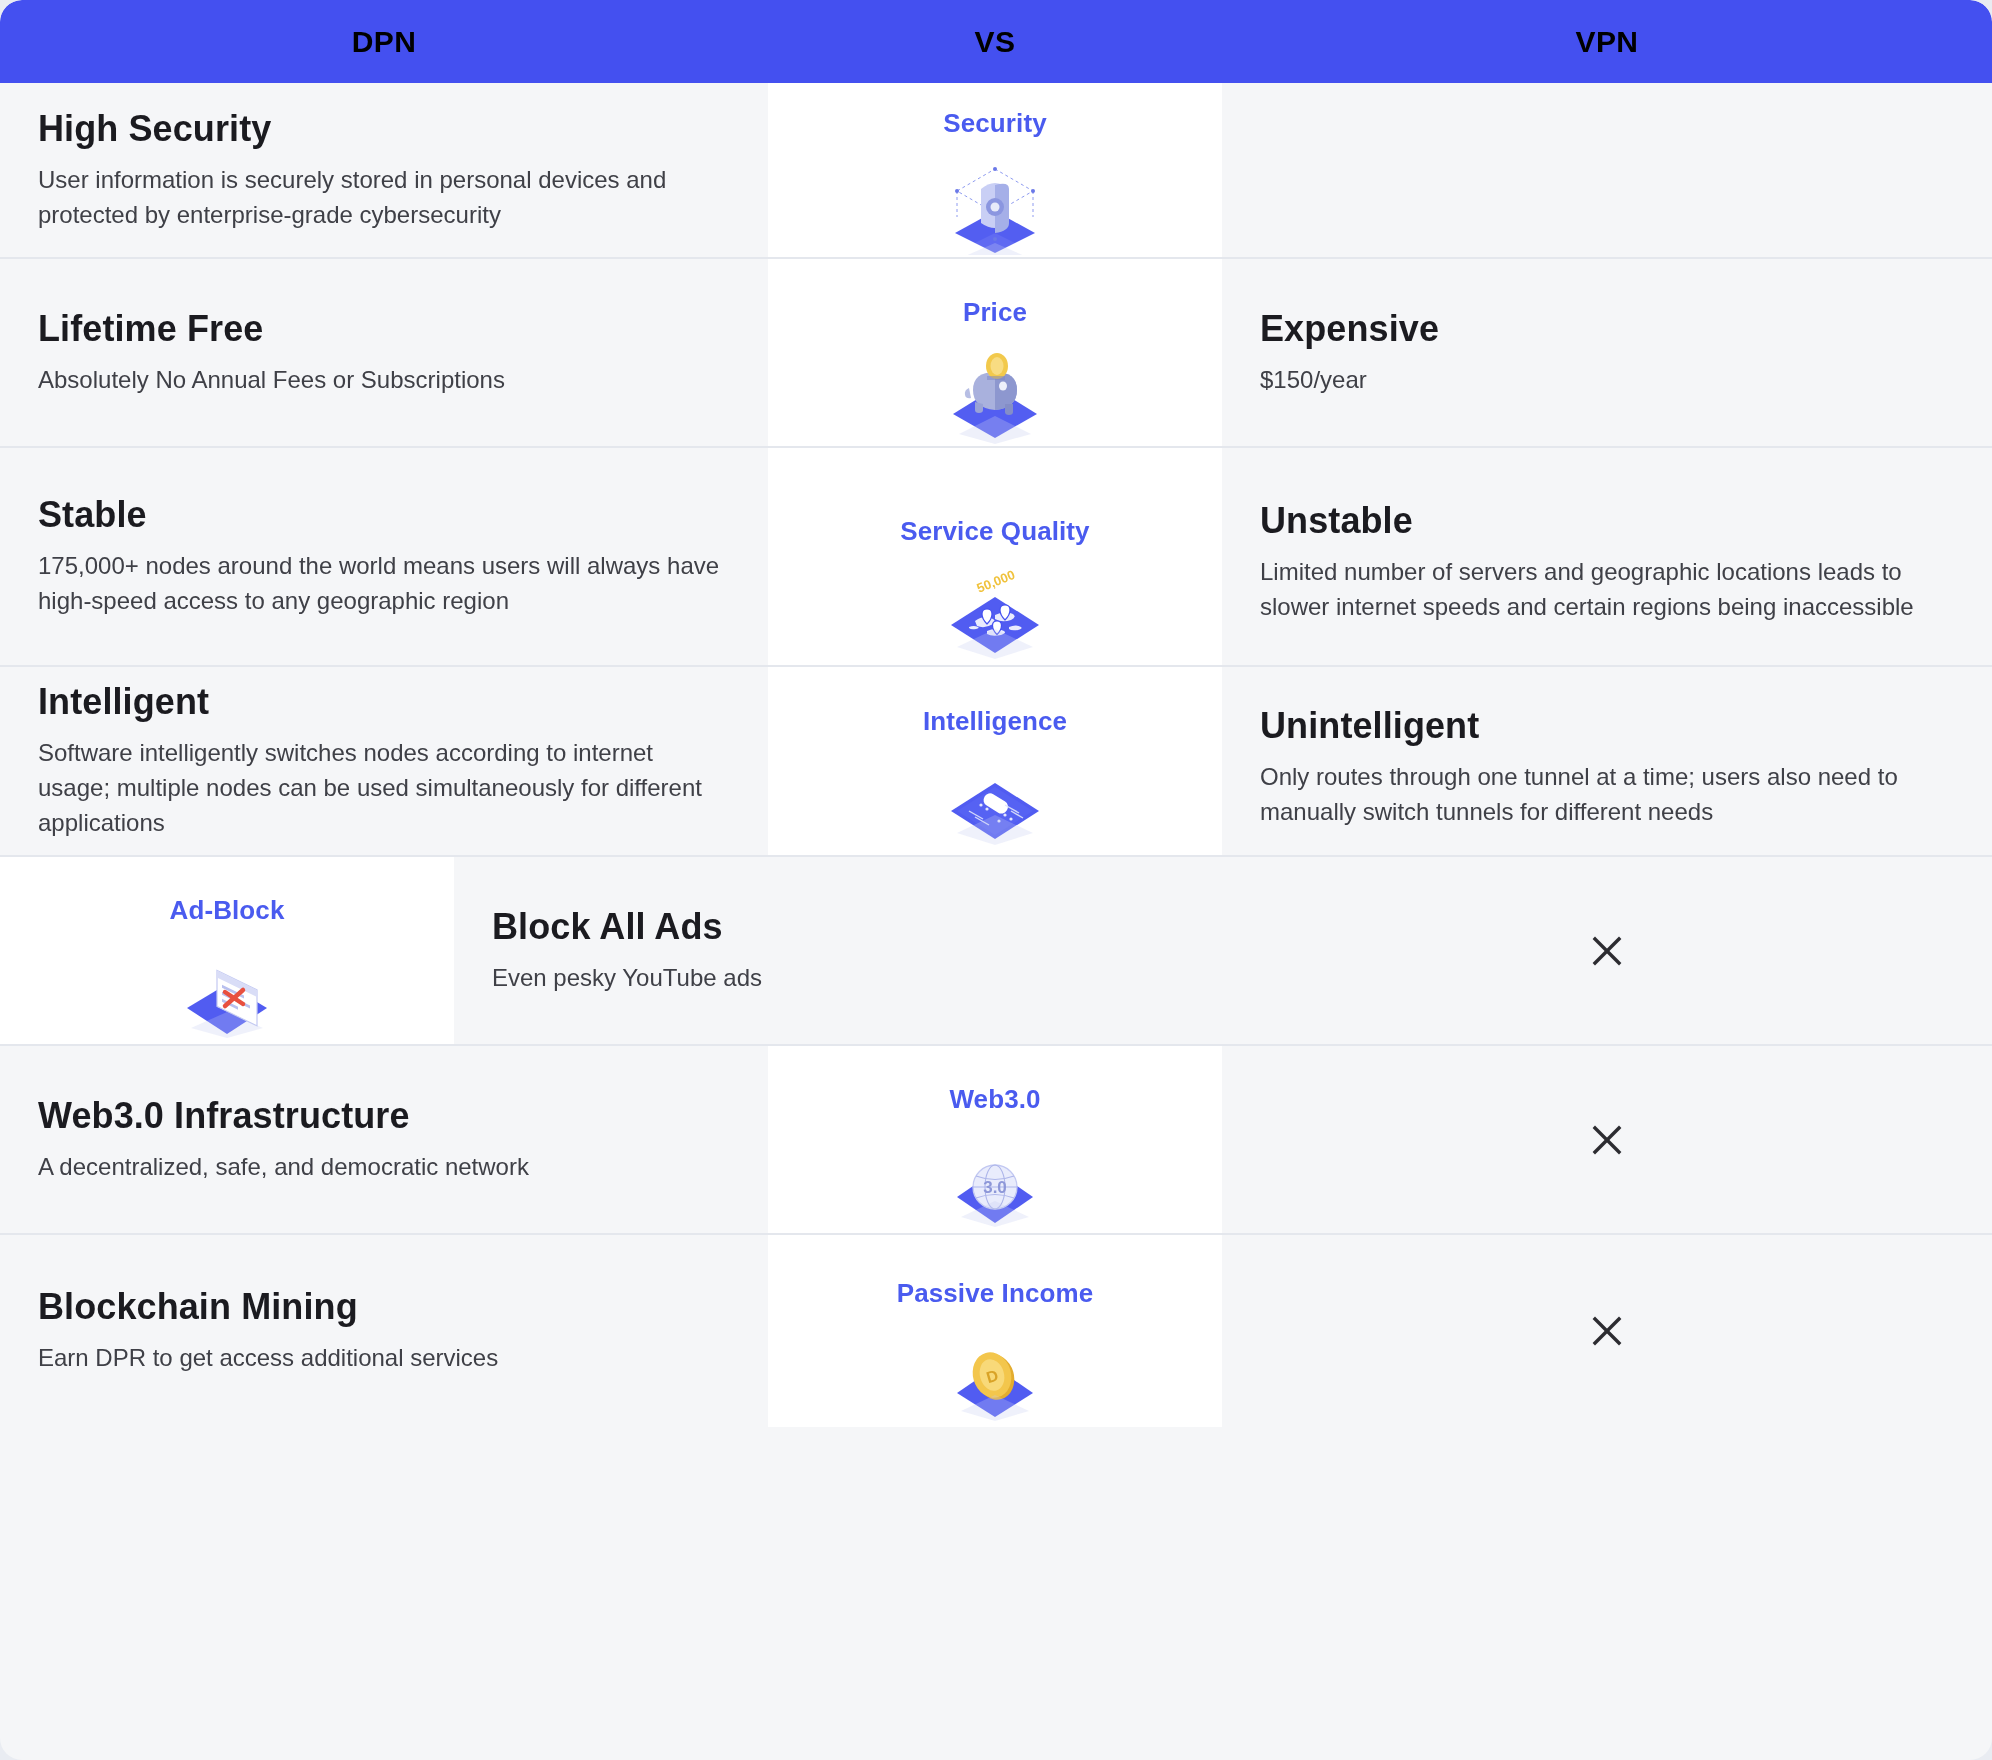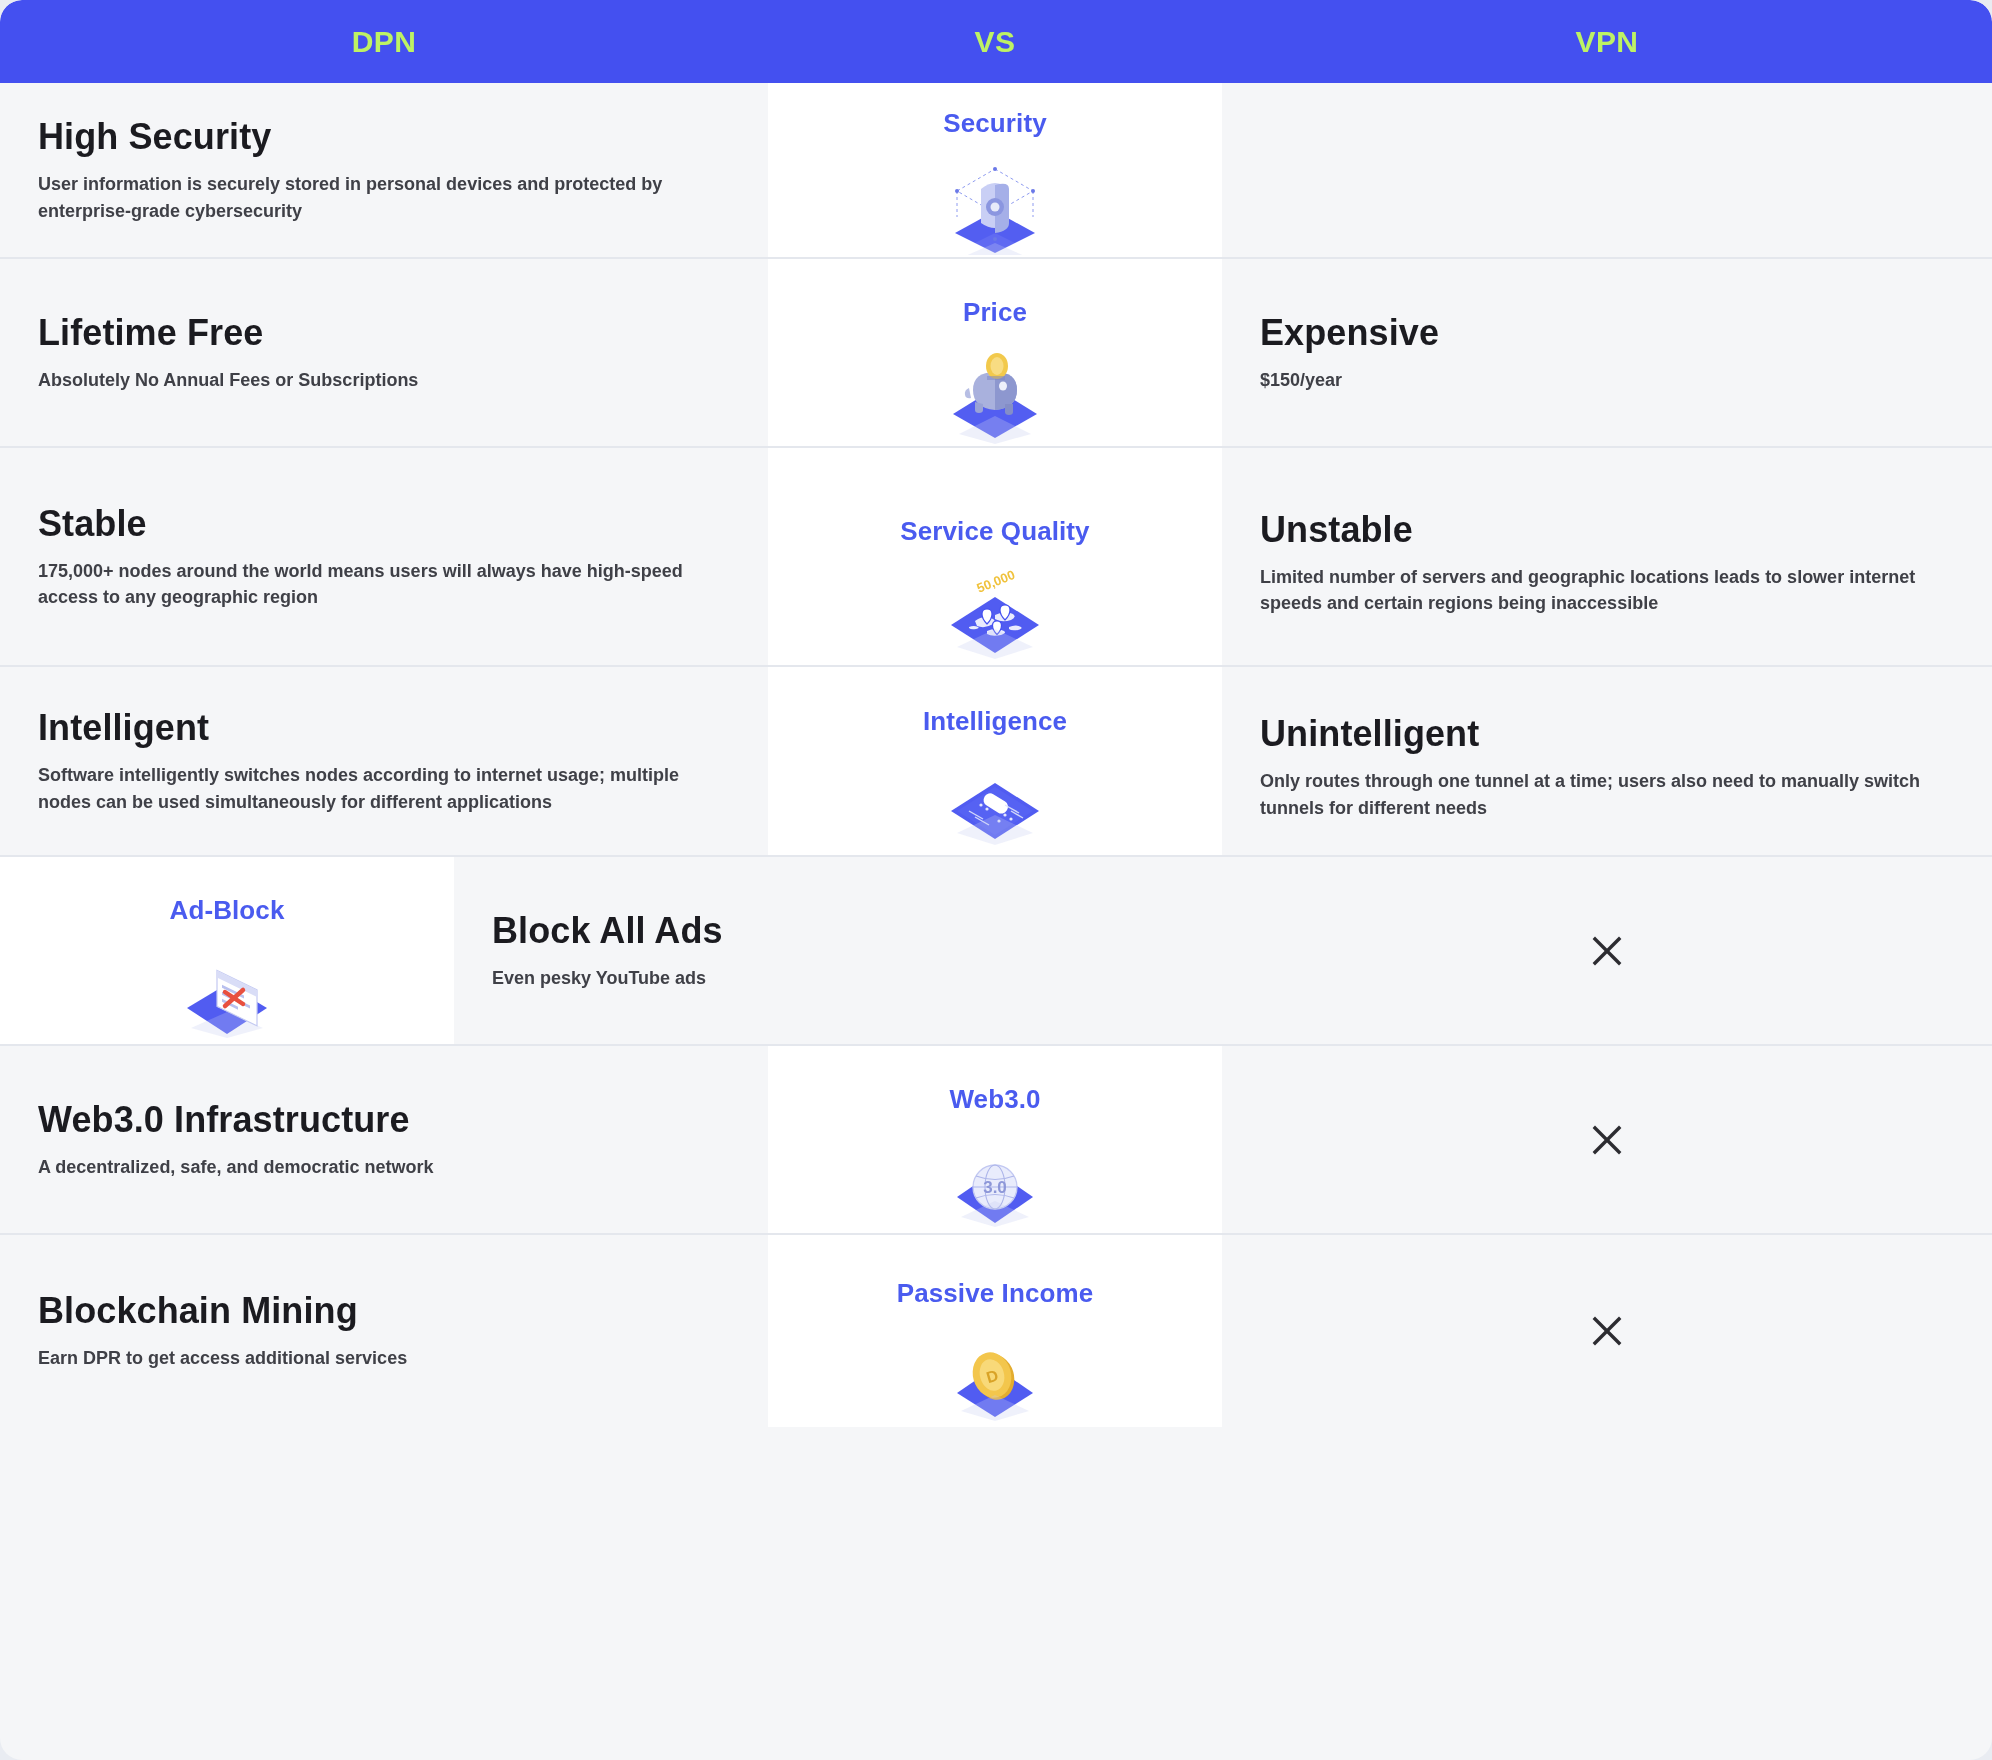--- a/index.html
+++ b/index.html
@@ -25,21 +25,21 @@
   .table-header {
     display: flex;
     height: 83px;
     background: #4450f0;
     border-radius: 22px 22px 0 0;
   }
   .table-header .hcell {
     display: flex;
     align-items: center;
     justify-content: center;
-    color: #bef264;
+    color: #000000;
     font-size: 30px;
     font-weight: bold;
     letter-spacing: 0.4px;
   }
   .col-dpn { width: 768px; flex: 0 0 768px; }
   .col-vs  { width: 454px; flex: 0 0 454px; }
   .col-vpn { width: 770px; flex: 0 0 770px; }
 
   
   .rows { display: flex; flex-direction: column; }
@@ -70,25 +70,25 @@
 
   .cell-title {
     font-size: 36px;
     font-weight: bold;
     color: #1b1b20;
     letter-spacing: 0.1px;
     margin-bottom: 13px;
   }
 
   .cell-desc {
-    font-size: 18px;
+    font-size: 24px;
     line-height: 1.45;
     color: #3f4047;
     max-width: 690px;
-    font-weight: 700;
+    font-weight: 400;
   }
 
   .center-label {
     font-size: 26px;
     font-weight: bold;
     color: #4a5bef;
     letter-spacing: 0.1px;
     text-align: center;
   }
 

